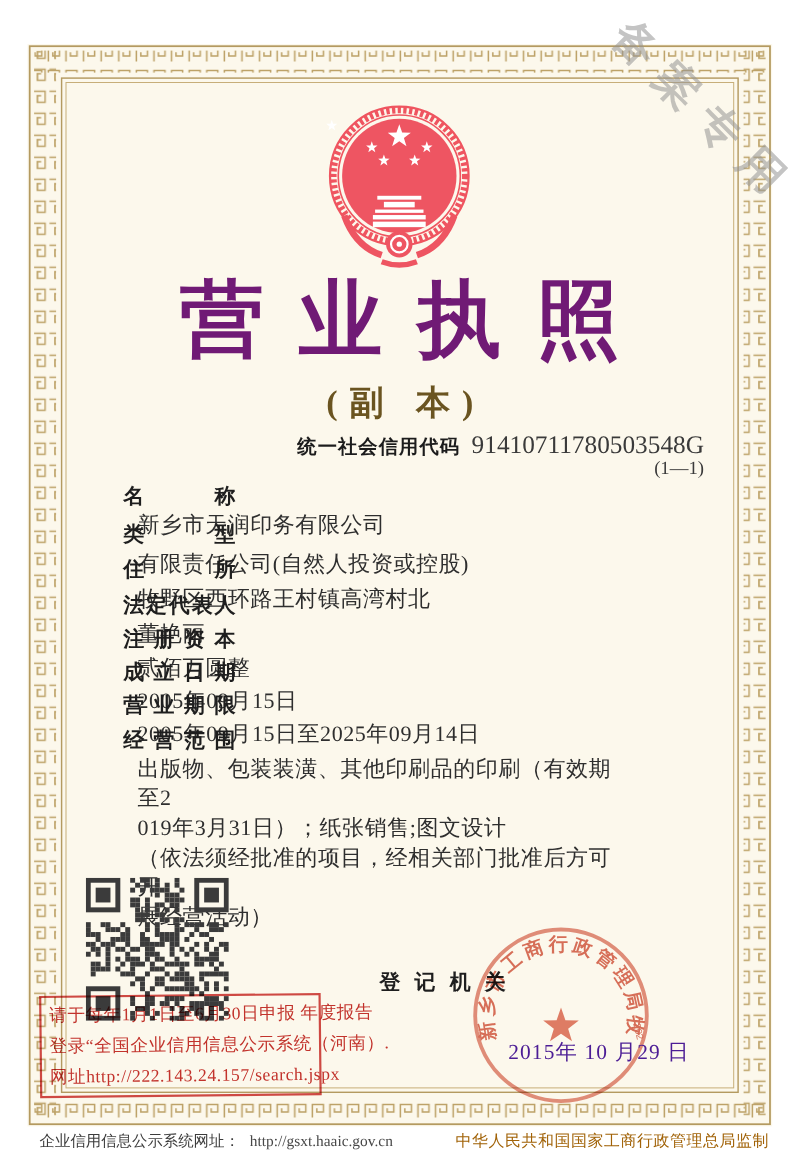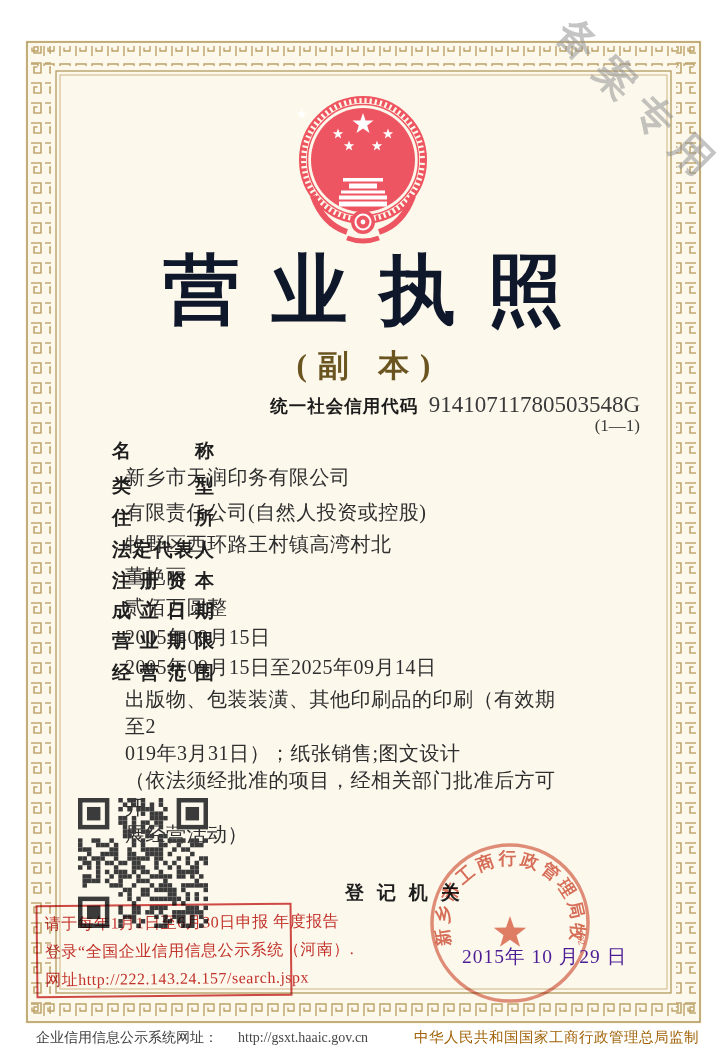--- a/index.html
+++ b/index.html
@@ -2,41 +2,41 @@
 <html><head>
 <meta charset="utf-8">
 <style>
   html,body{margin:0;padding:0;}
   body{width:727px;height:1060px;background:#ffffff;font-family:"Liberation Sans",sans-serif;position:relative;overflow:hidden;}
   .serif{font-family:"Liberation Serif","DejaVu Serif",serif;}
   .scan{position:absolute;inset:0;background:#ffffff;}
   .paper{position:absolute;left:25px;top:40px;width:677px;height:984px;background:#fcf8ec;}
   .border-svg{position:absolute;left:0;top:0;}
   .emblem{position:absolute;left:268px;top:46px;}
-  .title{position:absolute;left:0;top:200px;width:100%;text-align:center;font-family:"Liberation Serif","DejaVu Serif",serif;font-weight:bold;font-size:76px;color:#0f172a;letter-spacing:.42em;padding-left:.42em;box-sizing:border-box;white-space:nowrap;}
+  .title{position:absolute;left:0;top:200px;width:100%;text-align:center;font-family:"Liberation Serif","DejaVu Serif",serif;font-weight:bold;font-size:76px;color:#701a75;letter-spacing:.42em;padding-left:.42em;box-sizing:border-box;white-space:nowrap;}
   .subtitle{position:absolute;left:0;top:305px;width:100%;text-align:center;font-family:"Liberation Serif","DejaVu Serif",serif;font-weight:bold;font-size:31px;color:#6a5420;letter-spacing:.35em;padding-left:.35em;box-sizing:border-box;}
   .credit-line{position:absolute;top:352px;right:62px;text-align:right;white-space:nowrap;}
   .credit-label{font-weight:bold;font-size:17.5px;color:#1c1c1c;letter-spacing:1px;}
   .credit-value{font-size:23px;color:#3a3a3a;margin-left:6px;}
   .page-no{position:absolute;top:376px;right:62px;font-size:17px;color:#3a3a3a;}
   .row{position:absolute;left:87px;white-space:nowrap;}
   .flabel{display:inline-flex;justify-content:space-between;width:102px;vertical-align:top;font-weight:bold;font-size:19px;color:#1e1e1e;}
   .js-justify{display:flex;justify-content:space-between;}
   .fvalue{display:inline-block;margin-left:13px;font-size:20px;color:#2e2e2e;vertical-align:top;letter-spacing:.5px;}
   .scope .fvalue{white-space:pre-line;width:445px;line-height:27px;}
   .qr{position:absolute;left:53px;top:758px;}
   .reg-label{position:absolute;left:320px;top:840px;font-weight:bold;font-size:19px;color:#1e1e1e;letter-spacing:.68em;white-space:nowrap;text-align:center;}
   .seal{position:absolute;left:395px;top:793px;mix-blend-mode:multiply;opacity:.88;}
   .reg-date{position:absolute;left:437px;top:903px;font-size:19.5px;color:#4c1d95;white-space:nowrap;letter-spacing:2px;}
   .reg-date .serif{letter-spacing:1px;}
   .stamp-box{position:absolute;left:11px;top:864px;width:256px;height:93px;border:2.5px solid rgba(201,43,40,.85);transform:rotate(-.6deg);padding:3px 6px 0 7px;box-sizing:border-box;mix-blend-mode:multiply;}
   .stamp-line{font-family:"Liberation Serif","DejaVu Serif",serif;font-size:16px;line-height:28px;color:#c5342f;white-space:nowrap;letter-spacing:.5px;}
   .footer{position:absolute;left:36px;right:28px;top:1028px;display:flex;justify-content:space-between;align-items:baseline;}
   .footer-left{font-size:14px;color:#3c3c3c;white-space:nowrap;}
-  .footer-left .url{font-family:"Liberation Serif","DejaVu Serif",serif;margin-left:20px;color:#474747;}
+  .footer-left .url{font-family:"Liberation Serif","DejaVu Serif",serif;margin-left:9px;color:#474747;}
   .footer-right{font-size:14.5px;color:#a16207;white-space:nowrap;letter-spacing:.5px;}
   .watermark{position:absolute;left:583px;top:6px;transform:rotate(45deg);transform-origin:0 0;font-size:40px;font-weight:bold;color:rgba(148,148,148,.55);letter-spacing:14px;white-space:nowrap;z-index:9;}
 </style>
 </head>
 <body>
 
 <div class="scan">
 
   <div class="paper">
 

